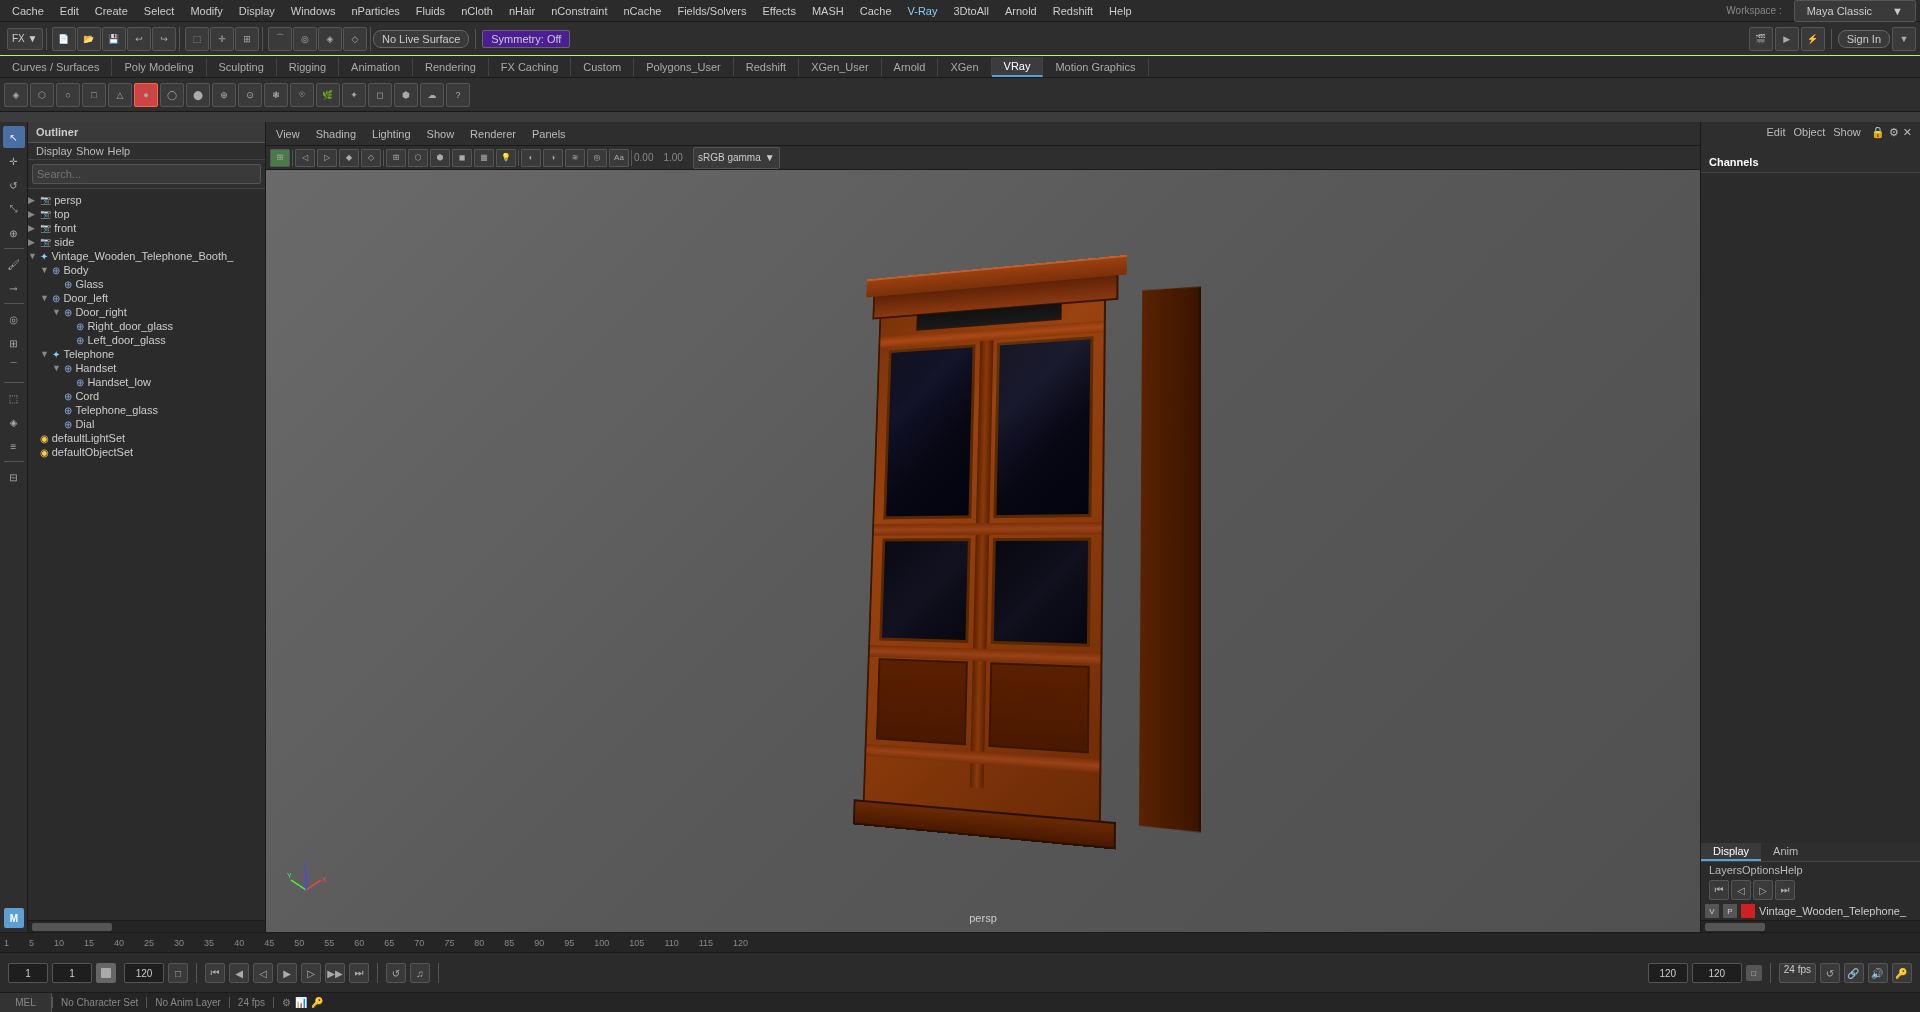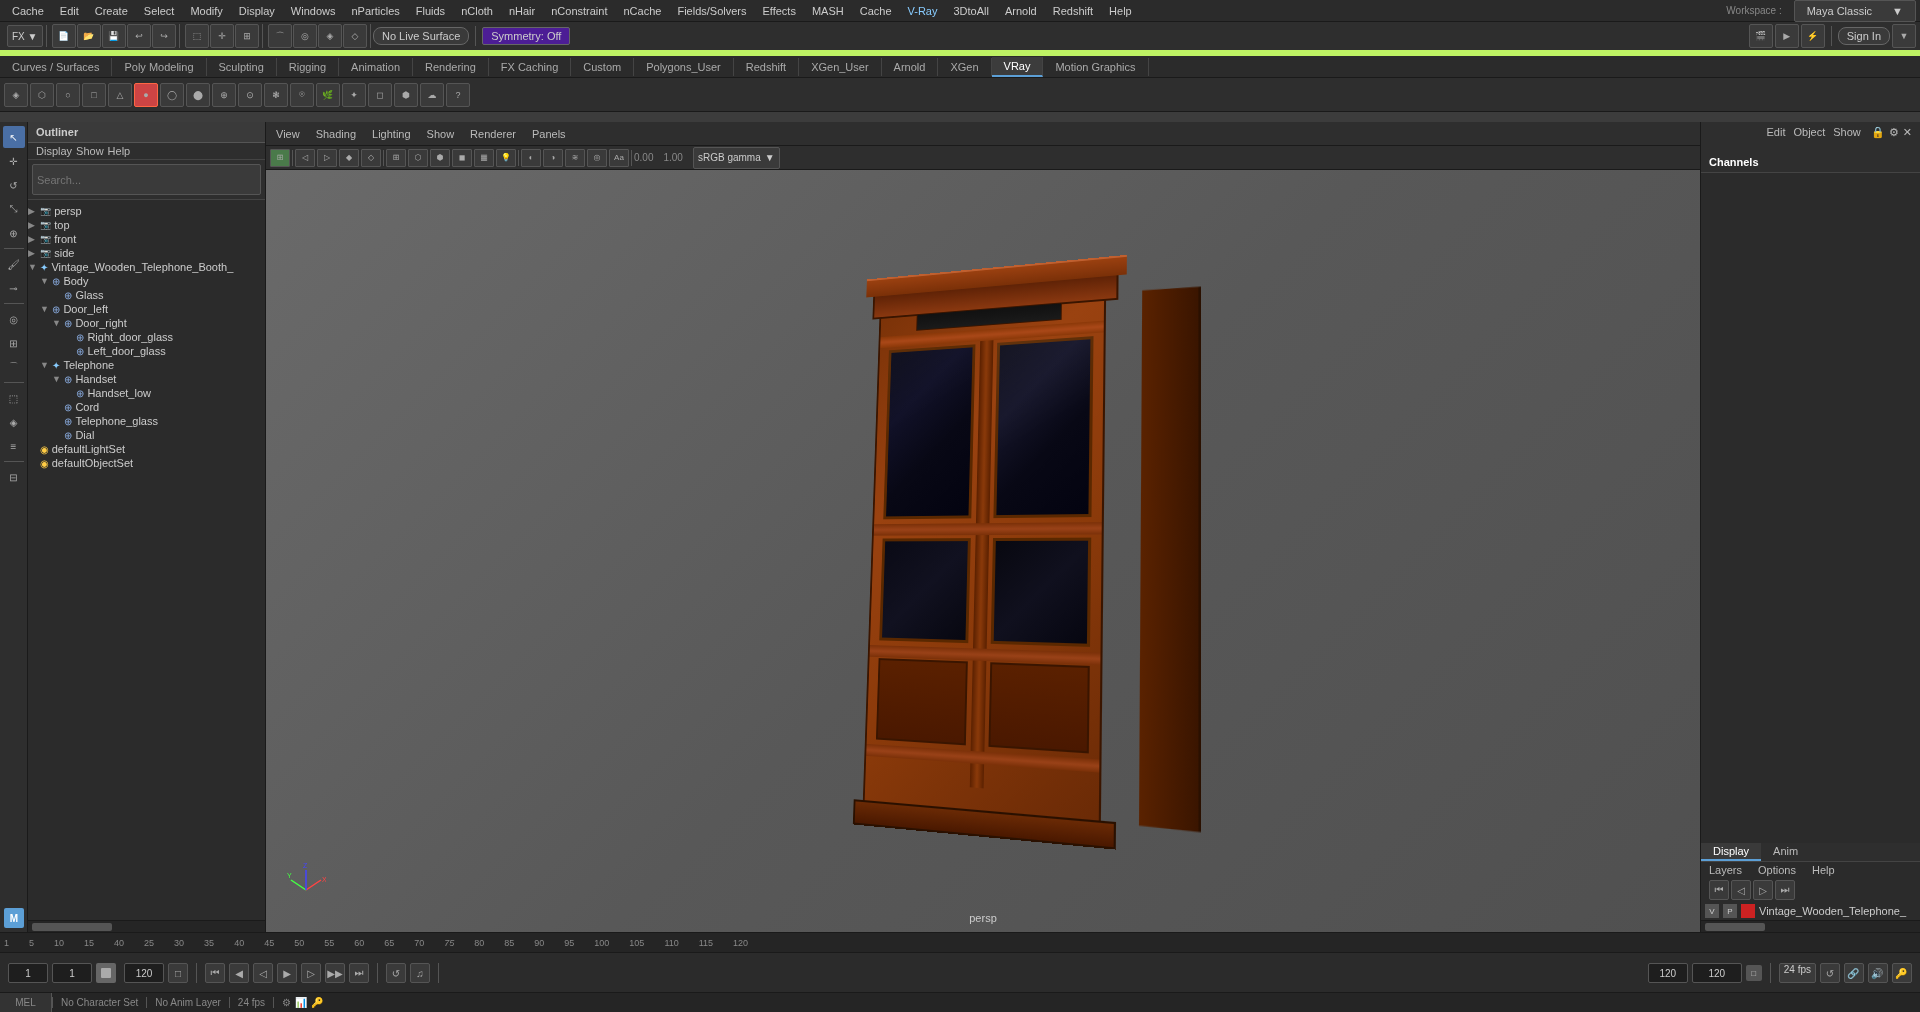--- a/index.html
+++ b/index.html
@@ -8,21 +8,21 @@
     
     #menu-bar {
       height: 22px; background: #2b2b2b; display: flex; align-items: center;
       border-bottom: 1px solid #1a1a1a; padding: 0 4px;
     }
     #menu-bar span { padding: 2px 8px; cursor: pointer; font-size: 11px; color: #cccccc; }
 
     
     #toolbar {
       height: 34px; background: #2e2e2e; display: flex; align-items: center;
-      border-bottom: 6px solid #bef264; padding: 0 4px; gap: 2px;
+      border-bottom: 1px solid #bef264; padding: 0 4px; gap: 2px;
     }
     .toolbar-section { display: flex; align-items: center; gap: 1px; padding: 0 3px; border-right: 1px solid #555; }
     .toolbar-btn { width: 24px; height: 24px; background: #3a3a3a; border: 1px solid #555; border-radius: 2px; cursor: pointer; display: flex; align-items: center; justify-content: center; font-size: 9px; color: #aaa; }
     .toolbar-dropdown { height: 22px; background: #3a3a3a; border: 1px solid #555; border-radius: 2px; color: #ccc; font-size: 10px; padding: 0 4px; cursor: pointer; display: flex; align-items: center; gap: 4px; }
     .no-live-surface { background: #3a3a3a; border: 1px solid #666; border-radius: 8px; padding: 2px 8px; font-size: 11px; color: #ccc; cursor: pointer; }
     .symmetry-btn { background: #4c1d95; border: 1px solid #666; border-radius: 2px; padding: 2px 8px; font-size: 11px; color: #ccc; cursor: pointer; }
 
     
     #tab-bar {
       height: 22px; background: #2b2b2b; display: flex; align-items: center;
@@ -39,21 +39,21 @@
 
     
     #outliner {
       width: 238px; background: #2b2b2b; border-right: 1px solid #1a1a1a;
       display: flex; flex-direction: column; flex-shrink: 0;
     }
     #outliner-title { background: #3a3a3a; padding: 4px 8px; font-size: 11px; font-weight: bold; color: #ccc; border-bottom: 1px solid #555; }
     #outliner-menubar { display: flex; gap: 4px; padding: 2px 8px; background: #2e2e2e; border-bottom: 1px solid #444; }
     #outliner-menubar span { font-size: 11px; color: #bbb; cursor: pointer; }
     #outliner-search { padding: 4px; background: #2e2e2e; border-bottom: 1px solid #444; }
-    #outliner-search input { width: 100%; height: 31px; background: #3a3a3a; border: 1px solid #555; border-radius: 2px; color: #ccc; font-size: 11px; padding: 0 4px; }
+    #outliner-search input { width: 100%; height: 20px; background: #3a3a3a; border: 1px solid #555; border-radius: 2px; color: #ccc; font-size: 11px; padding: 0 4px; }
     #outliner-tree { flex: 1; overflow-y: auto; padding: 4px 0; }
     .tree-item { display: flex; align-items: center; padding: 1px 0; cursor: pointer; font-size: 11px; color: #ccc; white-space: nowrap; }
     .tree-indent { display: inline-block; }
     .tree-arrow { display: inline-block; width: 12px; font-size: 9px; color: #888; }
     .tree-label { font-size: 11px; }
 
     
     #viewport {
       flex: 1; background: #5a5a5a; position: relative; overflow: hidden;
     }
@@ -96,21 +96,21 @@
     #status-bar { position: absolute; bottom: 0; left: 0; right: 0; height: 20px; background: #252525; display: flex; align-items: center; padding: 0 8px; font-size: 10px; color: #888; border-top: 1px solid #1a1a1a; z-index: 20; }
 
     
     ::-webkit-scrollbar { width: 8px; height: 8px; }
     ::-webkit-scrollbar-track { background: #2a2a2a; }
     ::-webkit-scrollbar-thumb { background: #555; border-radius: 2px; }
 
     .anim-tab-bar { display: flex; background: #2e2e2e; border-bottom: 1px solid #444; }
     .anim-tab { padding: 2px 12px; font-size: 11px; color: #bbb; cursor: pointer; }
     .anim-tab.active { background: #3a3a3a; color: #fff; border-bottom: 2px solid #5c9fd6; }
-    .anim-options { display: flex; gap: 16px; padding: 2px 8px; font-size: 11px; color: #bbb; }
+    .anim-options { display: flex; gap: 0; padding: 2px 8px; font-size: 11px; color: #bbb; }
     .anim-options span { cursor: pointer; }
   </style>
 </head>
 <body>
 
 <div id="menu-bar">
   <span>Cache</span>
   <span>Edit</span>
   <span>Create</span>
   <span>Select</span>

